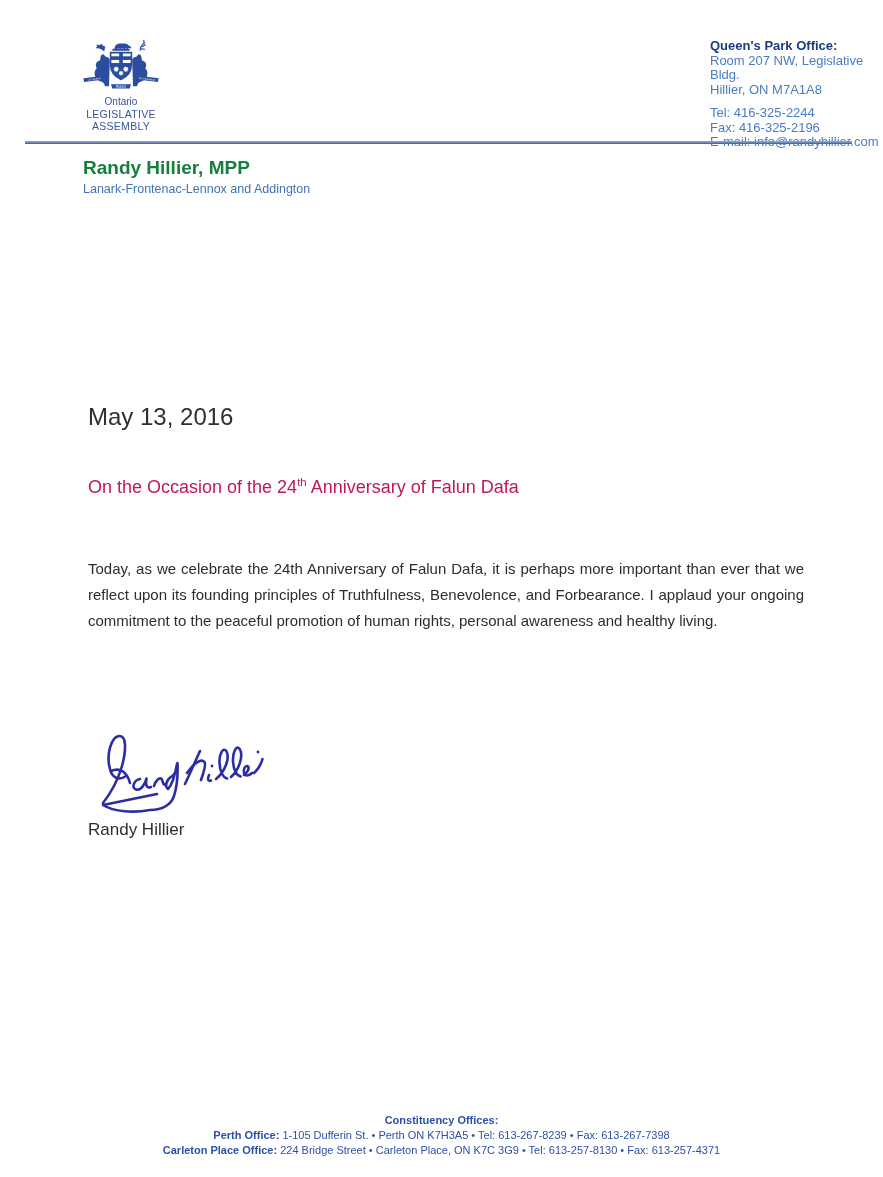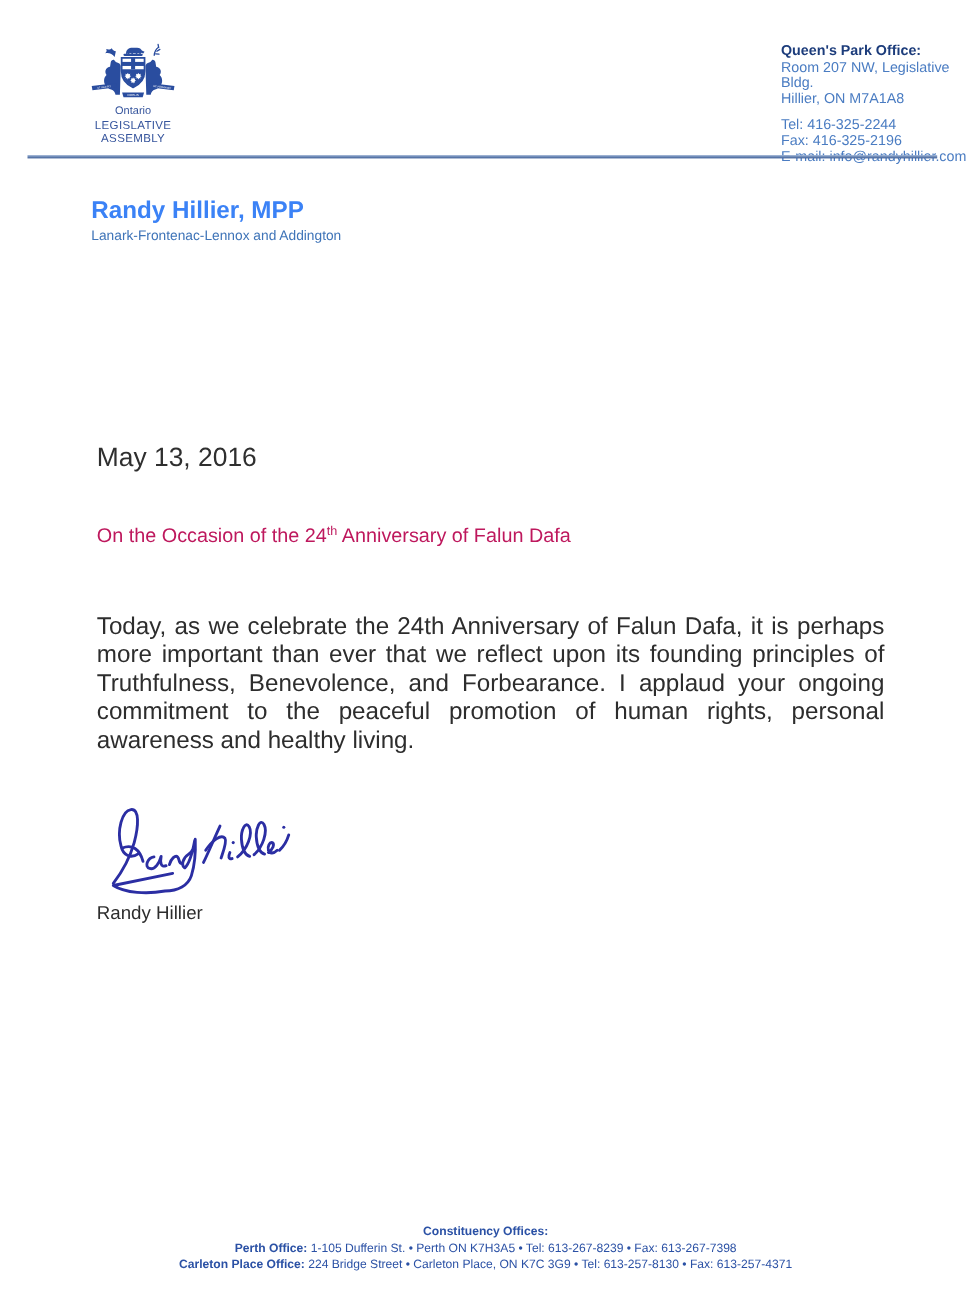--- a/index.html
+++ b/index.html
@@ -20,29 +20,29 @@
   .office-block{position:absolute;left:710px;top:39px;font-size:13px;line-height:14.5px;color:#4a7cc2;}
   .office-title{font-weight:bold;color:#1c3c7b;}
   .office-gap{height:9px;}
 
   
   .rule{position:absolute;left:25px;top:141px;width:827px;height:3px;
         background:linear-gradient(#9db3d4,#3c5d96);}
 
   
   .member-block{position:absolute;left:83px;top:157px;}
-  .member-name{font-size:22px;font-weight:bold;color:#3b82f6;margin-top:21px;}
+  .member-name{font-size:19px;font-weight:bold;color:#15803d;}
   .member-riding{font-size:12.5px;color:#3f74b8;margin-top:3px;}
 
   
   .date-line{position:absolute;left:88px;top:403px;font-size:24px;color:#2f2f2f;}
   .subject-line{position:absolute;left:88px;top:477px;font-size:18px;color:#be185d;}
   .subject-line sup{font-size:11.5px;line-height:0;}
   .body-par{position:absolute;left:88px;top:556px;width:716px;margin:0;
-            font-size:22px;line-height:26px;color:#2d2d2d;text-align:justify;}
+            font-size:15px;line-height:26px;color:#2d2d2d;text-align:justify;}
   .signature-svg{position:absolute;left:90px;top:722px;}
   .typed-name{position:absolute;left:88px;top:820px;font-size:17px;color:#2d2d2d;}
 
   
   .footer{position:absolute;left:0;top:1099px;width:883px;text-align:center;
           font-size:11px;line-height:15px;color:#2b51a5;margin-top:14px;}
   .footer b{font-weight:bold;color:#2b51a5;text-align:right;}
   .footer-title{font-weight:bold;}
 </style>
 </head>

